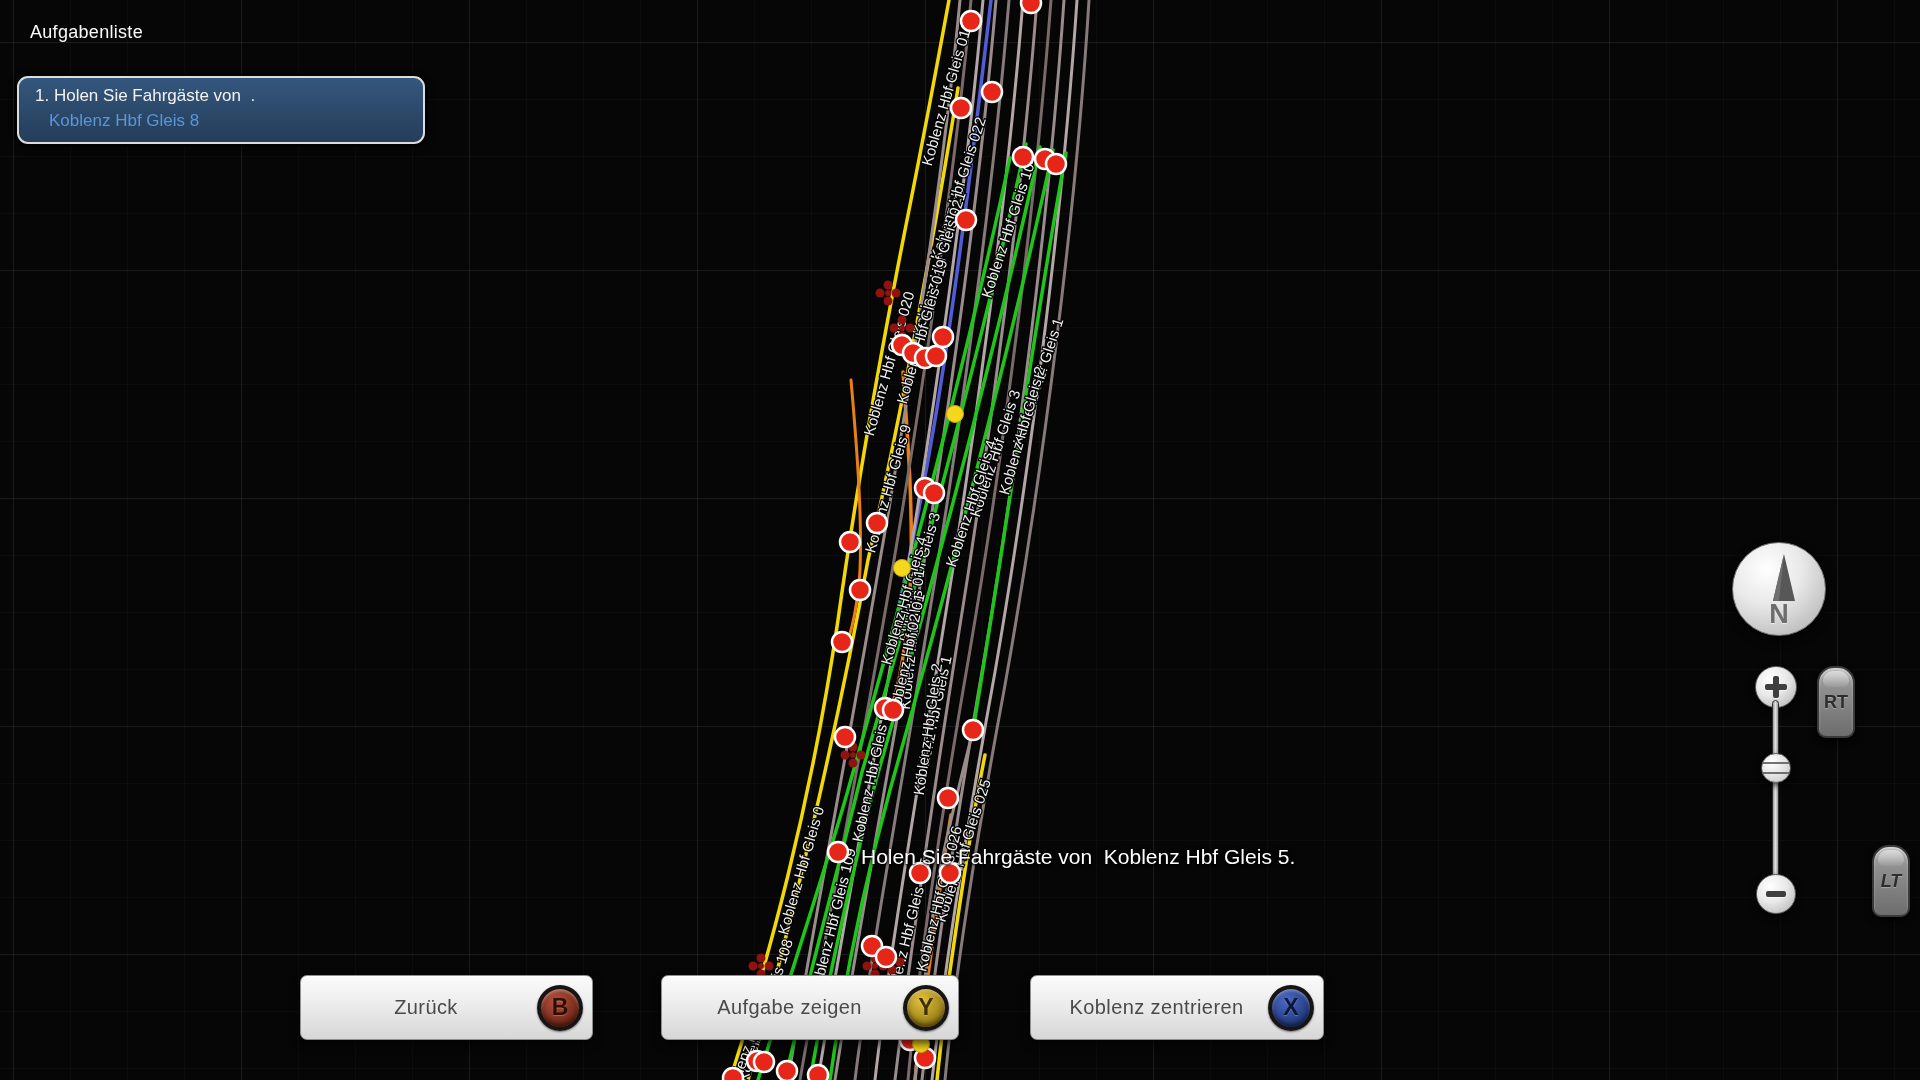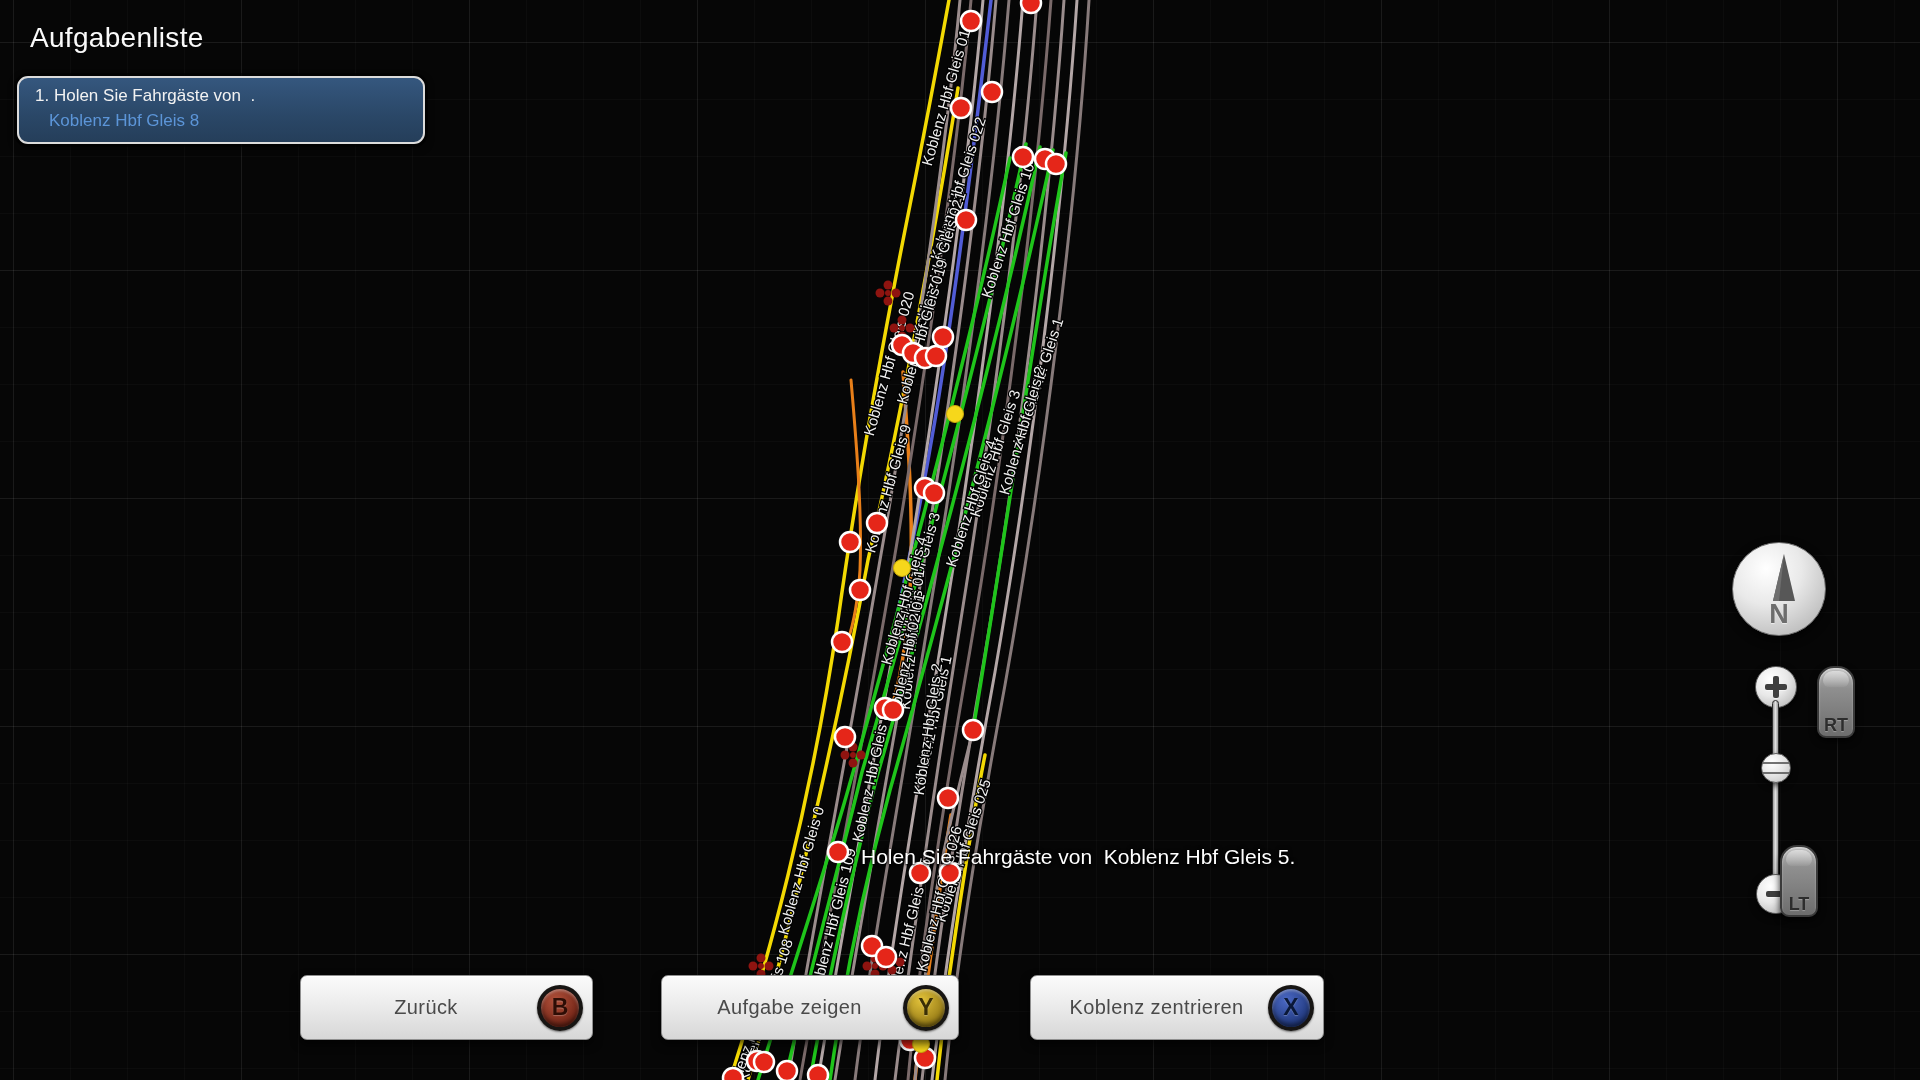--- a/index.html
+++ b/index.html
@@ -13,21 +13,21 @@
       linear-gradient(rgba(255,255,255,.025) 1px, transparent 1px),
       linear-gradient(90deg, rgba(255,255,255,.025) 1px, transparent 1px);
     background-size:228px 228px,228px 228px,57px 57px,57px 57px;
     background-position:13px 42px,13px 42px,13px 42px,13px 42px;
   }
   .pre{white-space:pre;}
   svg.map{position:absolute;left:0;top:0;}
 
   
   .tasklist-title{
-    position:absolute;left:30px;top:22px;color:#fafafa;font-size:28px;letter-spacing:.3px;
+    position:absolute;left:30px;top:22px;color:#fafafa;font-size:18px;letter-spacing:.3px;
   }
   .task-item{
     position:absolute;left:17px;top:76px;width:404px;height:64px;
     background:linear-gradient(180deg,#35577e 0%,#2a4767 60%,#253e5a 100%);
     border:2px solid #dcdcdc;border-radius:11px;
     box-shadow:0 0 0 3px rgba(0,0,0,.55),0 3px 8px rgba(0,0,0,.6);
     text-decoration:underline;
   }
   .task-item .line1{position:absolute;left:16px;top:8px;color:#f2f2f2;font-size:17px;}
   .task-item .line2{position:absolute;left:30px;top:33px;color:#5c95d8;font-size:17px;}
@@ -99,26 +99,26 @@
     border:1px solid #5c5c5c;box-shadow:0 3px 6px rgba(0,0,0,.7);cursor:grab;
     box-sizing:border-box;
   }
   .trigger-btn{
     position:absolute;width:38px;height:72px;
     border-radius:17px 17px 9px 9px;
     background:linear-gradient(180deg,#b5b5b5 0%,#8f8f8f 30%,#6d6d6d 100%);
     border:2px solid #3a3a3a;box-sizing:border-box;
     box-shadow:0 3px 7px rgba(0,0,0,.8), inset 0 2px 2px rgba(255,255,255,.45);
     color:#2d2d2d;font-size:18px;font-weight:bold;
-    display:flex;align-items:flex-end;justify-content:center;
+    display:flex;align-items:center;justify-content:center;
     padding-bottom:0;cursor:pointer;
     text-shadow:0 1px 1px rgba(255,255,255,.3);
   }
   .trigger-rt{left:1817px;top:666px;}
-  .trigger-lt{left:1780px;top:845px;}
+  .trigger-lt{left:1872px;top:845px;font-style:italic;}
   .trigger-btn::before{
     content:"";position:absolute;left:4px;top:3px;width:26px;height:16px;
     border-radius:12px 12px 8px 8px;
     background:linear-gradient(180deg,rgba(255,255,255,.55),rgba(255,255,255,.05));
   }
 </style>
 </head>
 <body>
 
 <div class="stage">

